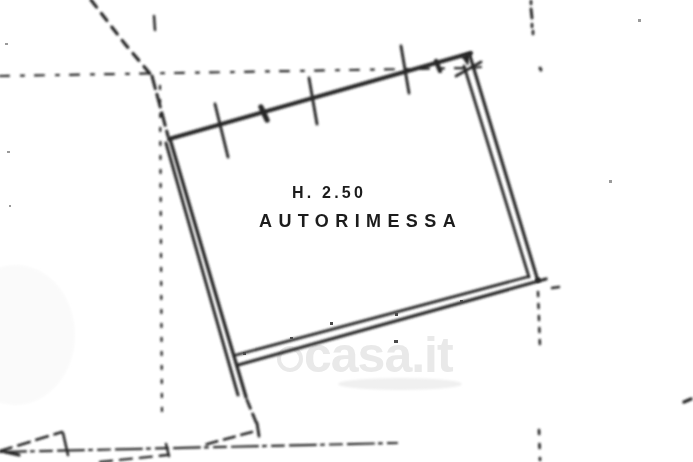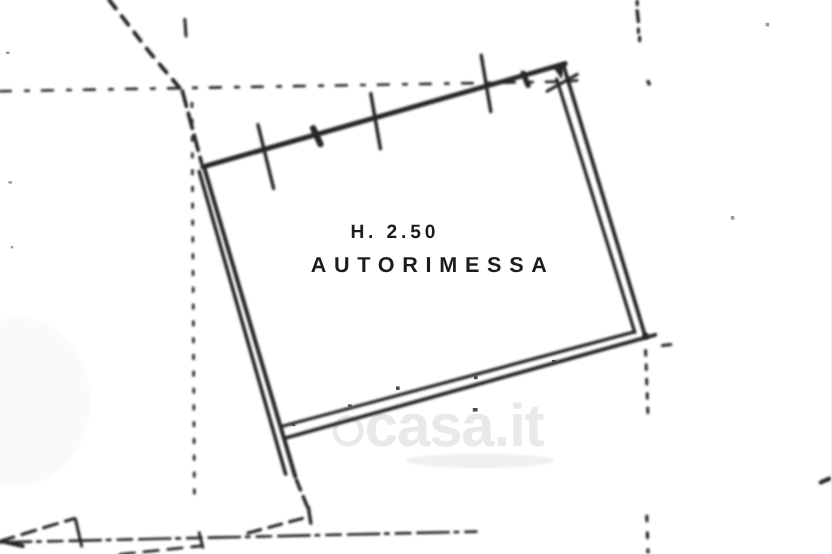--- a/index.html
+++ b/index.html
@@ -1,16 +1,16 @@
 <!DOCTYPE html>
 <html><head>
 <meta charset="utf-8">
 <style>
   html,body{margin:0;padding:0;background:#ffffff;}
-  #page{position:relative;width:693px;height:462px;background:#7dd3fc;overflow:hidden;
+  #page{position:relative;width:693px;height:462px;background:#86efac;overflow:hidden;
         font-family:"Liberation Sans", sans-serif;}
   svg{position:absolute;left:0;top:0;}
 </style>
 </head>
 <body>
 
 <div id="page">
 <svg width="693" height="462" viewBox="0 0 693 462">
   <defs>
     <filter id="soft" x="-20%" y="-20%" width="140%" height="140%">

